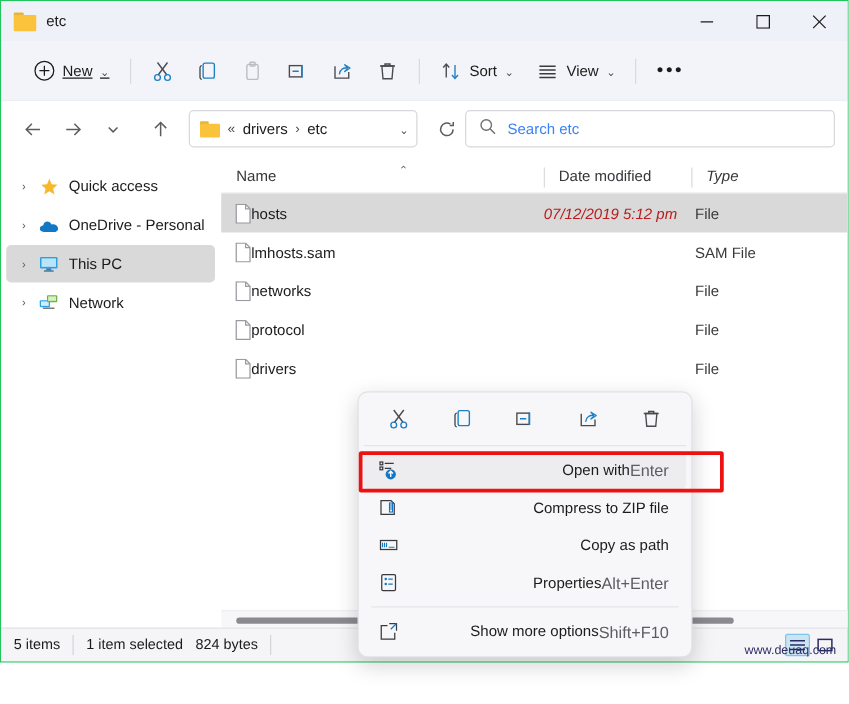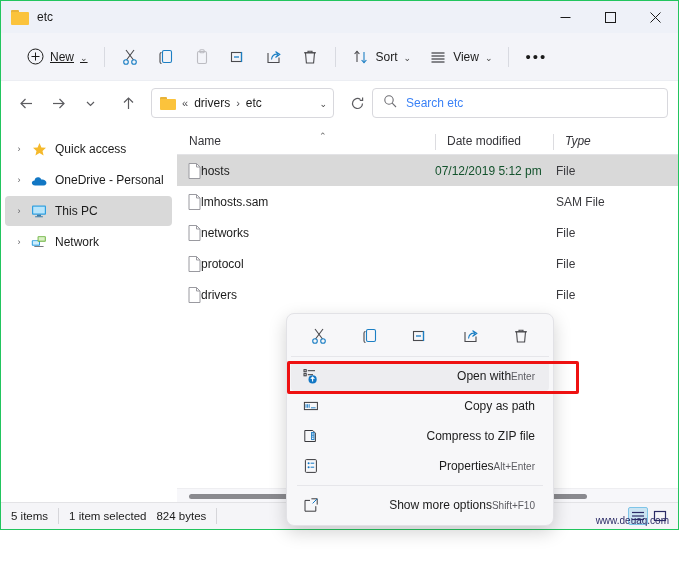--- a/index.html
+++ b/index.html
@@ -123,21 +123,21 @@
   .col-date { width: 118px; flex: 0 0 118px; }
   .col-type { flex: 1 1 auto; font-style: italic; }
   #sort-caret { position: absolute; left: 142px; top: 6px; font-size: 9px; color: #666; }
 
   #rows { flex: 1 1 auto; position: relative; }
   .row {
     height: 31px; display: flex; align-items: center; font-size: 12px; color: #1b1b1b;
   }
   .row.selected { background: #d9d9d9; }
   .cell-name { width: 258px; flex: 0 0 258px; display: flex; align-items: center; gap: 0; padding-left: 11px; }
-  .cell-date { width: 118px; flex: 0 0 118px; color: #14532d; }
+  .cell-date { width: 118px; flex: 0 0 118px; color: #b91c1c; font-style: italic; }
   .cell-type { flex: 1 1 auto; padding-left: 3px; color: #3a3a3e; }
   .file-glyph { width: 13px; height: 16px; position: relative; flex: 0 0 13px; }
   .file-glyph svg { display: block; }
 
   
   #hscroll-area {
     height: 14px; flex: 0 0 14px; background: #f7f7fa; position: relative;
     border-top: 1px solid #eeeef1;
   }
   #hscroll-thumb {
@@ -175,21 +175,21 @@
     height: 38px; display: flex; align-items: center; justify-content: space-between;
     padding: 0 14px; border-bottom: 1px solid #e6e6ea; margin-bottom: 4px;
   }
   .ctx-ic { width: 28px; height: 28px; display: flex; align-items: center; justify-content: center; border-radius:4px; }
   .ctx-item {
     height: 30px; display: flex; align-items: center; border-radius: 4px;
     padding: 0 10px 0 12px; font-size: 12px; color: #1b1b1b; position: relative;
   }
   .ctx-item .ci-icon { width: 22px; display:flex; align-items:center; justify-content:flex-start; }
   .ctx-item .ci-label { flex: 1 1 auto; padding-left: 8px; }
-  .ctx-item .ci-accel { font-size: 10px; color: #5c5c62; padding-right: 4px; }
+  .ctx-item .ci-accel { font-size: 13px; color: #5c5c62; padding-right: 4px; }
   .ctx-sep { height: 1px; background: #e6e6ea; margin: 4px 6px; }
   #ctx-open-with.highlighted { background: #ededf0; }
   #redbox {
     position: absolute; left: 0px; top: 47px; width: 292px; height: 33px;
     border: 3px solid #ee1111; border-radius: 2px; z-index: 40; pointer-events: none;
   }
 </style>
 </head>
 <body>
 
@@ -593,42 +593,42 @@
             <path d="M9.6 9 L9.6 13.6 M7.8 10.8 L9.6 9 L11.4 10.8" fill="none" stroke="#ffffff" stroke-width="1.1"></path>
           </svg>
         </span>
         <span class="ci-label">Open with</span>
         <span class="ci-accel">Enter</span>
       </div>
 
       <div class="ctx-item">
         <span class="ci-icon">
           <svg width="16" height="16" viewBox="0 0 16 16">
+            <path d="M1.8 2.5 h8 l2.6 2.6 v8.4 h-10.6 z" fill="none" stroke="#3a3a3e" stroke-width="1"></path>
+            <rect x="8.6" y="4.4" width="2.4" height="7.2" fill="none" stroke="#1277c4" stroke-width="0.9"></rect>
+            <line x1="8.8" y1="6" x2="10.8" y2="6" stroke="#1277c4" stroke-width="0.8"></line>
+            <line x1="8.8" y1="7.6" x2="10.8" y2="7.6" stroke="#1277c4" stroke-width="0.8"></line>
+            <line x1="8.8" y1="9.2" x2="10.8" y2="9.2" stroke="#1277c4" stroke-width="0.8"></line>
+          </svg>
+        </span>
+        <span class="ci-label">Compress to ZIP file</span>
+        <span class="ci-accel"></span>
+      </div>
+
+      <div class="ctx-item">
+        <span class="ci-icon">
+          <svg width="16" height="16" viewBox="0 0 16 16">
             <rect x="1.4" y="4.4" width="13" height="7.2" fill="none" stroke="#3a3a3e" stroke-width="1"></rect>
             <line x1="3" y1="6.2" x2="3" y2="9.8" stroke="#1277c4" stroke-width="0.9"></line>
             <line x1="4.6" y1="6.2" x2="4.6" y2="9.8" stroke="#1277c4" stroke-width="0.9"></line>
             <line x1="6.2" y1="6.2" x2="6.2" y2="9.8" stroke="#1277c4" stroke-width="0.9"></line>
             <line x1="8" y1="9.8" x2="12.6" y2="9.8" stroke="#1277c4" stroke-width="0.9"></line>
           </svg>
         </span>
         <span class="ci-label">Copy as path</span>
-        <span class="ci-accel"></span>
-      </div>
-
-      <div class="ctx-item">
-        <span class="ci-icon">
-          <svg width="16" height="16" viewBox="0 0 16 16">
-            <path d="M1.8 2.5 h8 l2.6 2.6 v8.4 h-10.6 z" fill="none" stroke="#3a3a3e" stroke-width="1"></path>
-            <rect x="8.6" y="4.4" width="2.4" height="7.2" fill="none" stroke="#1277c4" stroke-width="0.9"></rect>
-            <line x1="8.8" y1="6" x2="10.8" y2="6" stroke="#1277c4" stroke-width="0.8"></line>
-            <line x1="8.8" y1="7.6" x2="10.8" y2="7.6" stroke="#1277c4" stroke-width="0.8"></line>
-            <line x1="8.8" y1="9.2" x2="10.8" y2="9.2" stroke="#1277c4" stroke-width="0.8"></line>
-          </svg>
-        </span>
-        <span class="ci-label">Compress to ZIP file</span>
         <span class="ci-accel"></span>
       </div>
 
       <div class="ctx-item">
         <span class="ci-icon">
           <svg width="16" height="16" viewBox="0 0 16 16">
             <rect x="2.4" y="1.6" width="11" height="12.8" rx="1" fill="none" stroke="#3a3a3e" stroke-width="1"></rect>
             <circle cx="5.6" cy="5.2" r="1" fill="#1277c4"></circle>
             <line x1="7.6" y1="5.2" x2="11.2" y2="5.2" stroke="#1277c4" stroke-width="1"></line>
             <circle cx="5.6" cy="9.2" r="1" fill="#1277c4"></circle>

